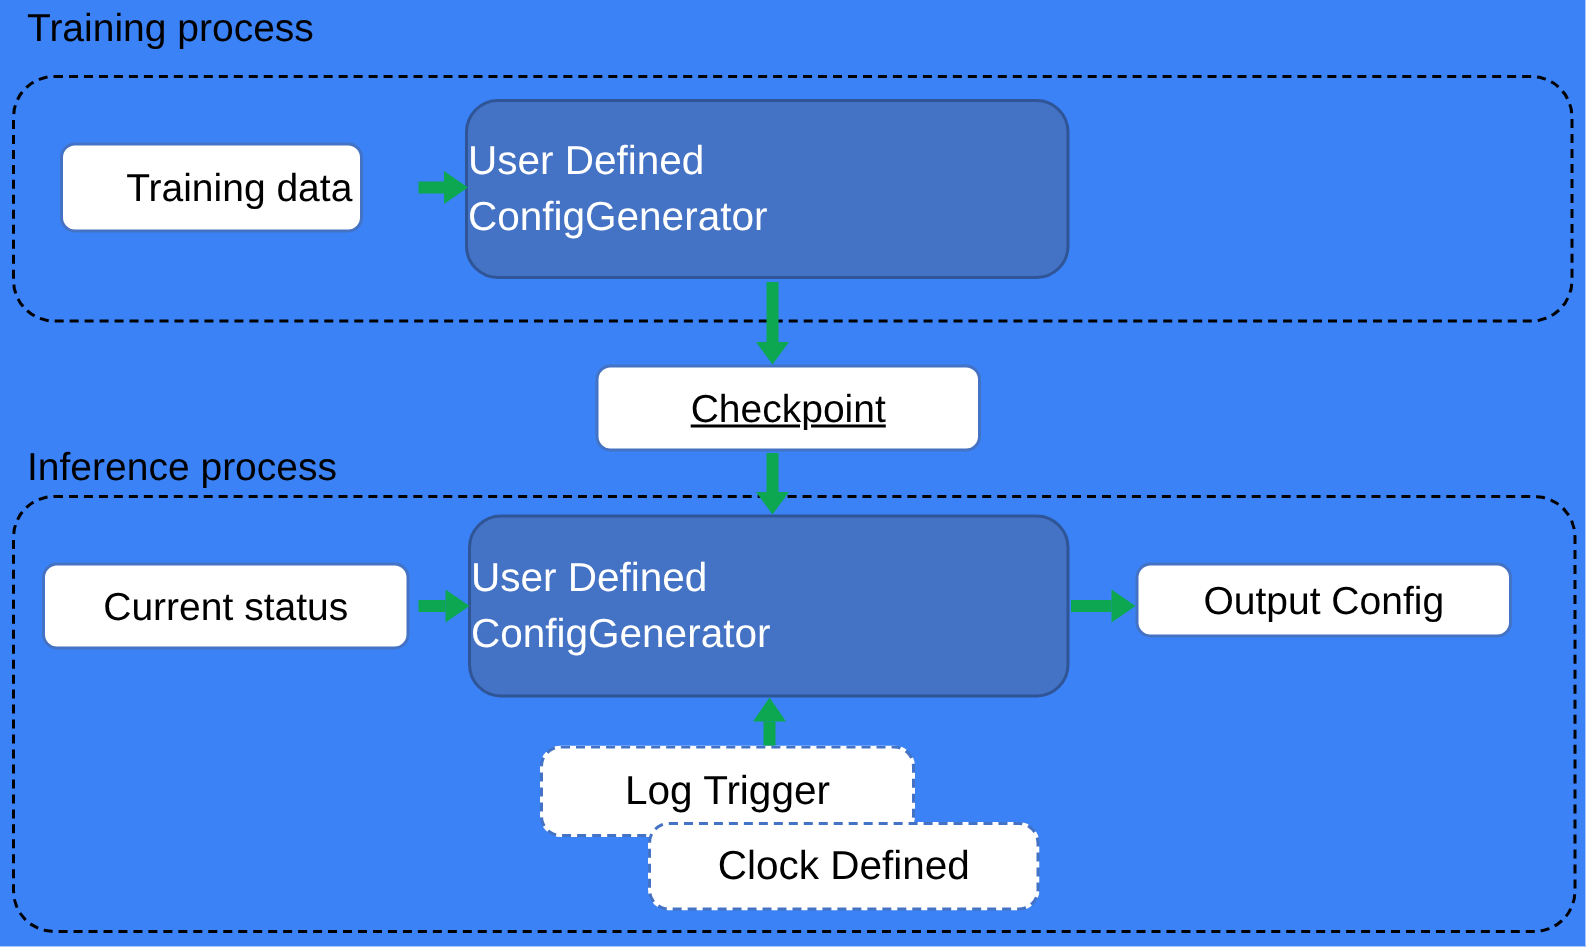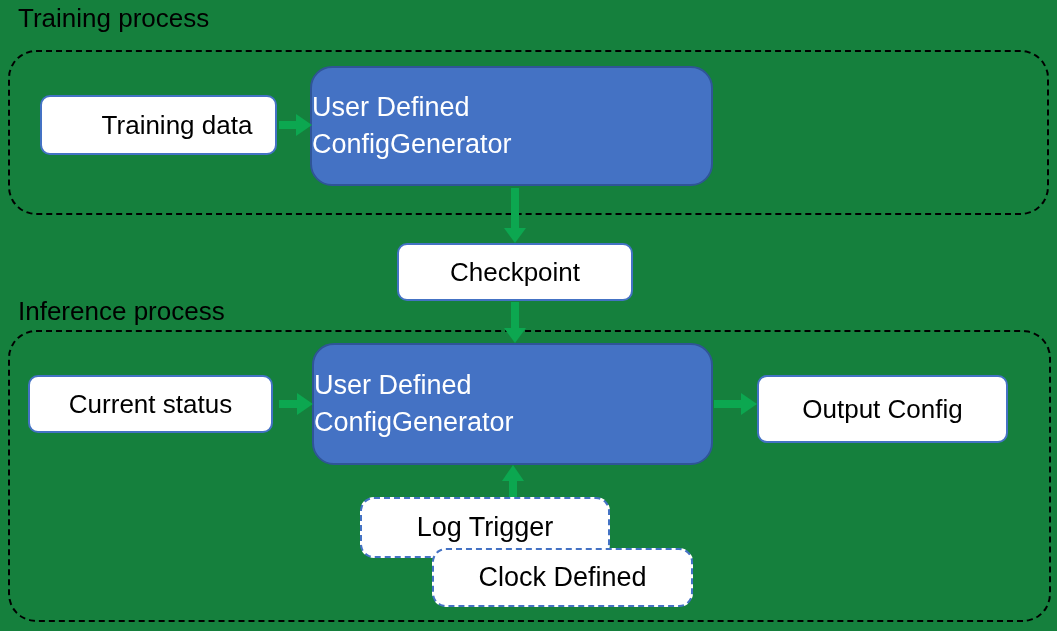--- a/index.html
+++ b/index.html
@@ -11,21 +11,21 @@
     --container-border:#000000;
     --arrow:#0CA750;
     --text:#000000;
   }
   *{box-sizing:border-box;margin:0;padding:0;}
   html,body{background:#fff;}
   body{font-family:"Liberation Sans",sans-serif;}
   .canvas{
     position:relative;
     width:1057px;height:631px;
-    background:#15803d;
+    background:#3b82f6;
     overflow:hidden;
   }
   .section-label{
     position:absolute;
     font-size:26px;
     color:var(--text);
     white-space:nowrap;
   }
   .container{
     position:absolute;
@@ -74,47 +74,47 @@
 </style>
 </head>
 <body>
 
 <div class="canvas">
 
   <div class="section-label" style="left:18px;top:3px;">Training process</div>
 
   <div class="container z1" style="left:8px;top:50px;width:1041px;height:165px;"></div>
 
-  <div class="io-box z2" style="left:40px;top:95px;width:237px;height:60px;padding-left:37px;">
+  <div class="io-box z2" style="left:40px;top:95px;width:202px;height:60px;padding-left:37px;">
     <span>Training data</span>
   </div>
 
   <div class="generator-box z2" style="left:310px;top:66px;width:403px;height:120px;">
     <span>User Defined</span>
     <span>ConfigGenerator</span>
   </div>
 
-  <div class="io-box z3" style="left:397px;top:243px;width:236px;height:58px;">
+  <div class="io-box z3" style="left:397px;top:243px;width:257px;height:58px;text-decoration:underline;">
     <span>Checkpoint</span>
   </div>
 
   <div class="section-label" style="left:18px;top:296px;">Inference process</div>
 
   <div class="container z1" style="left:8px;top:330px;width:1043px;height:292px;"></div>
 
   <div class="io-box z2" style="left:28px;top:375px;width:245px;height:58px;text-align:right;">
     <span>Current status</span>
   </div>
 
   <div class="generator-box z2" style="left:312px;top:343px;width:401px;height:122px;">
     <span>User Defined</span>
     <span>ConfigGenerator</span>
   </div>
 
-  <div class="io-box z2" style="left:757px;top:375px;width:251px;height:68px;">
+  <div class="io-box z2" style="left:757px;top:375px;width:251px;height:50px;">
     <span>Output Config</span>
   </div>
 
   <div class="trigger-box z2" style="left:360px;top:497px;width:250px;height:61px;text-align:center;">
     <span>Log Trigger</span>
   </div>
 
   <div class="trigger-box z3" style="left:432px;top:548px;width:261px;height:59px;">
     <span>Clock Defined</span>
   </div>

